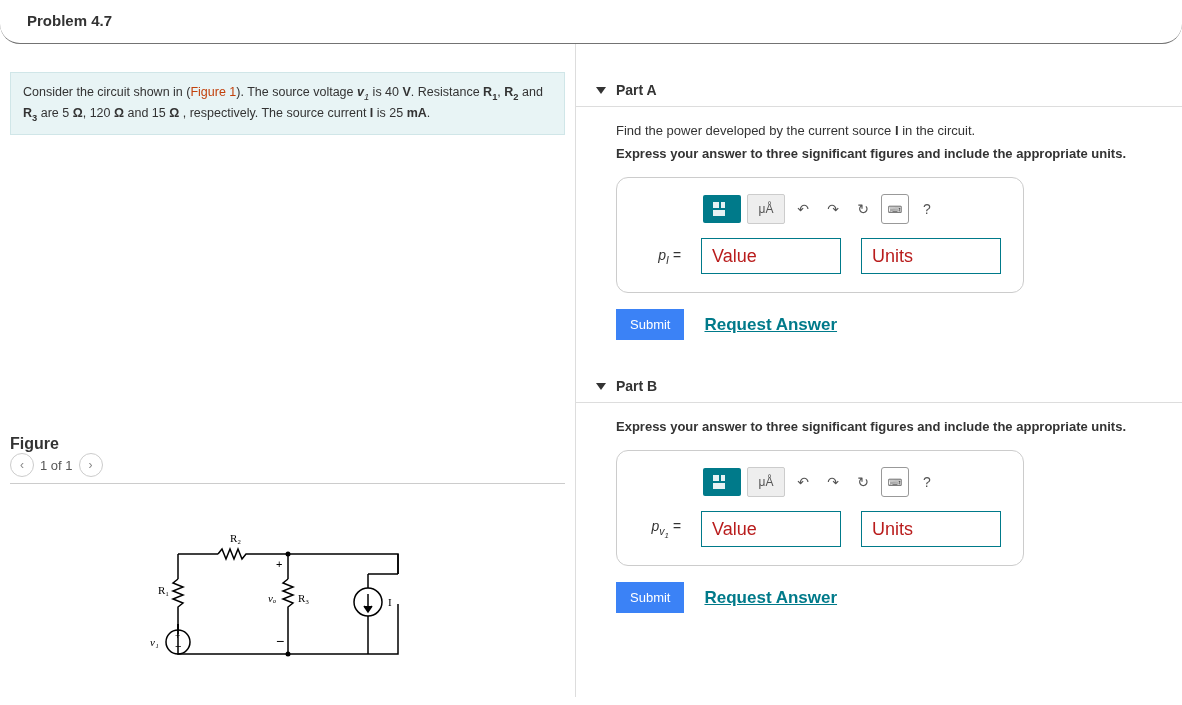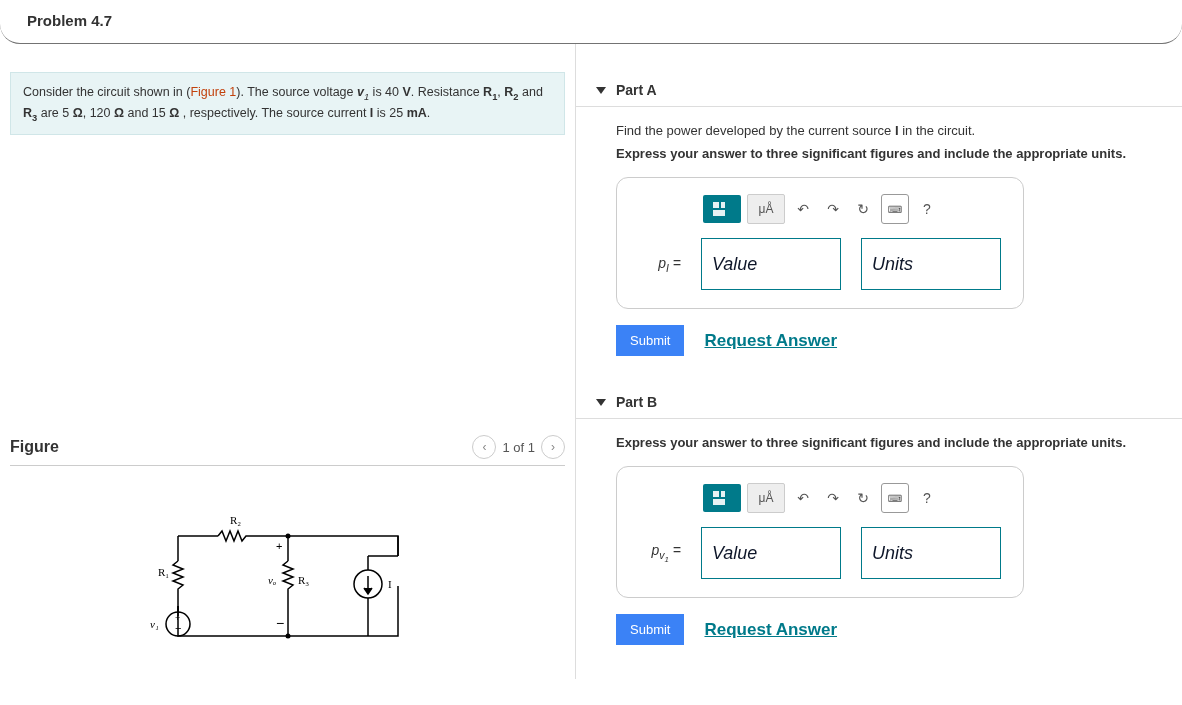--- a/index.html
+++ b/index.html
@@ -35,25 +35,25 @@
     padding: 10px 12px;
     font-size: 12.5px;
     line-height: 1.5;
   }
   .problem-box b { font-weight: bold; }
   .problem-box .fig-link { color: #c2410c; }
   .problem-box .ital { font-style: italic; }
 
   .figure-header {
     display: flex;
-    align-items: center;
     justify-content: space-between;
     margin: 300px 10px 0 10px;
     padding-bottom: 6px;
     border-bottom: 1px solid #ccc;
+    flex-direction: column;
   }
   .figure-header .title {
     font-weight: bold;
     font-size: 16px;
   }
   .pager {
     display: flex;
     align-items: center;
     gap: 6px;
     font-size: 13px;
@@ -159,23 +159,22 @@
     font-style: italic;
     font-size: 14px;
     width: 46px;
     text-align: right;
   }
   .input-box {
     border: 1px solid #007a8a;
     height: 34px;
     display:flex;
     align-items:center;
-    padding: 8px 10px;
-    font-style: italic;
-    color:#0f172a;
+    padding: 0 10px;
+    color:#b91c1c;
     font-size: 18px;
     background:#fff;
   }
   .val-box { width: 118px; }
   .unit-box { width: 118px; }
   .actions {
     display:flex;
     align-items:center;
     gap: 20px;
   }

